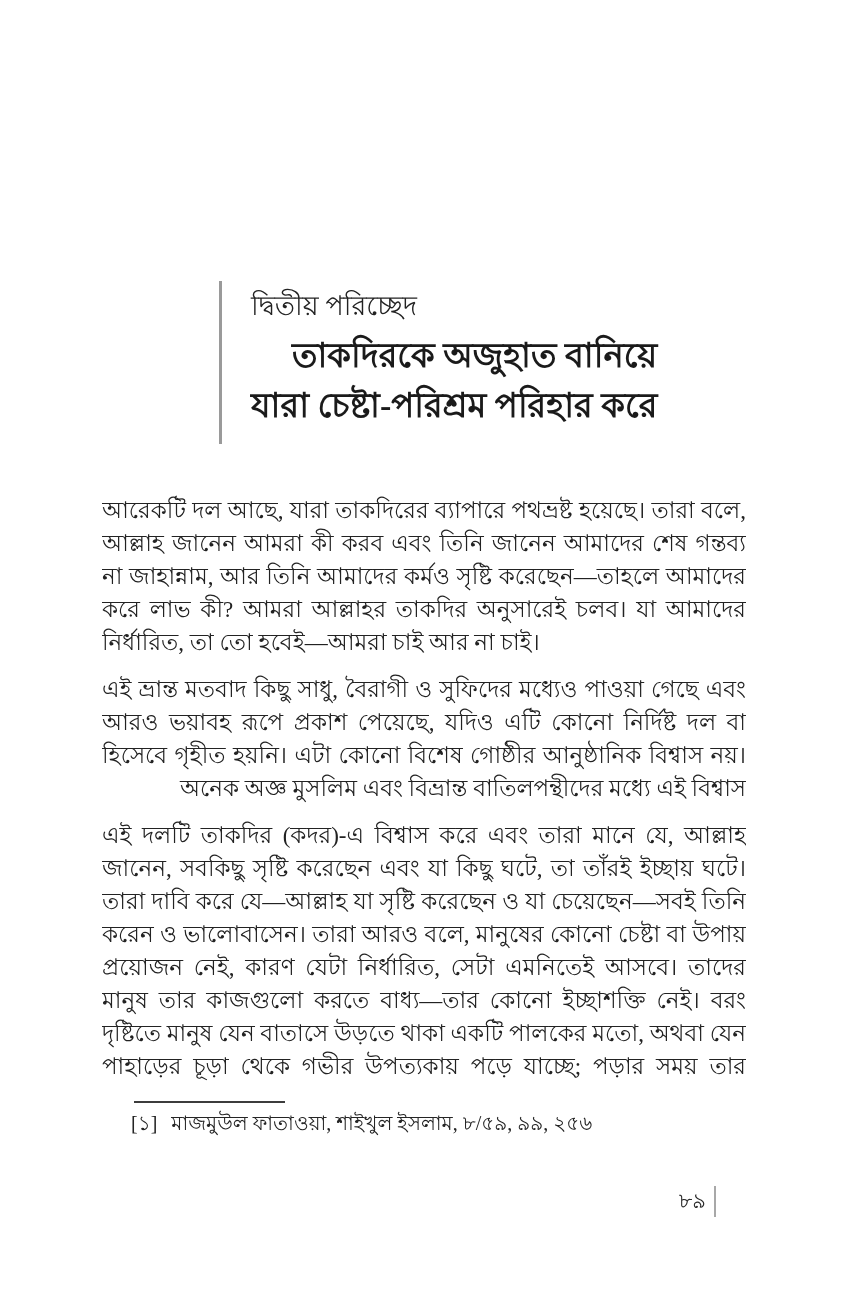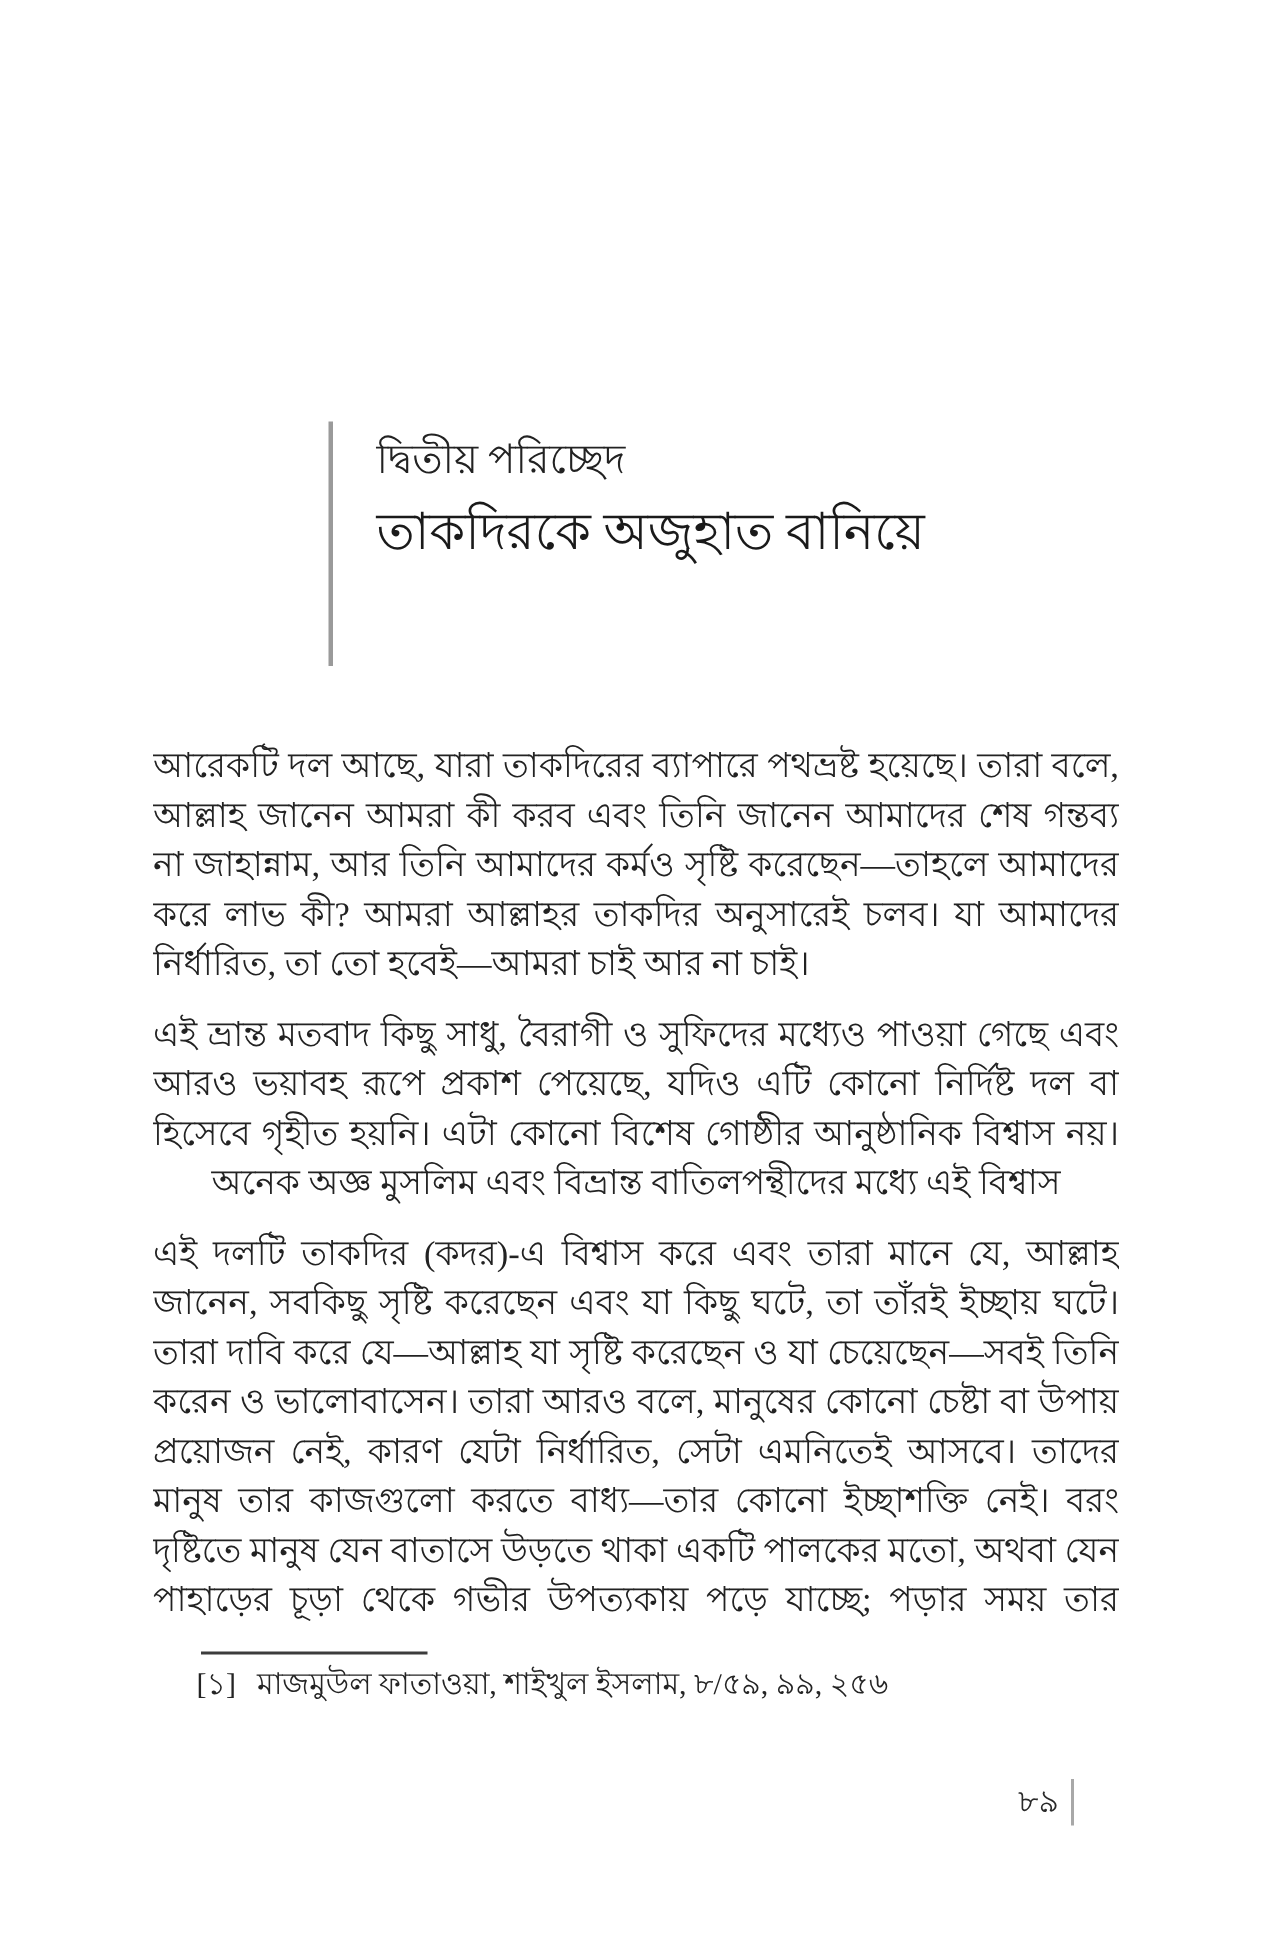--- a/index.html
+++ b/index.html
@@ -35,21 +35,21 @@
     font-weight: 400;
     color: #222222;
     white-space: nowrap;
   }
   .chapter-title {
     position: absolute;
     left: 251px;
     top: 331px;
     font-size: 34px;
     line-height: 50px;
-    font-weight: 400;
+    font-weight: 700;
     color: #1a1a1a;
     white-space: nowrap;
     text-align: right;
   }
   .chapter-title .title-line { display: block; }
 
   
   .body-text {
     position: absolute;
     left: 102px;
@@ -62,21 +62,21 @@
   .paragraph:last-child { margin-bottom: 0; }
   .line {
     height: 33px;
     line-height: 33px;
     overflow: hidden;
     text-align: justify;
     text-align-last: justify;
     white-space: normal;
   }
   .line.last {
-    text-align: center;
+    text-align: right;
     text-align-last: left;
   }
 
   
   .footnote-rule {
     position: absolute;
     left: 134px;
     top: 1101px;
     width: 151px;
     height: 2px;
@@ -120,20 +120,21 @@
 <body>
 
 <div class="page">
 
   <div class="chapter-rule"></div>
 
   <div class="chapter-label">দ্বিতীয় পরিচ্ছেদ</div>
 
   <div class="chapter-title">
     <span class="title-line">তাকদিরকে অজুহাত বানিয়ে</span>
+    <span class="title-line">যারা চেষ্টা-পরিশ্রম পরিহার করে</span>
   </div>
 
   <div class="body-text">
     <div class="paragraph">
         <div class="line">আরেকটি দল আছে, যারা তাকদিরের ব্যাপারে পথভ্রষ্ট হয়েছে। তারা বলে, যদি</div>
         <div class="line">আল্লাহ জানেন আমরা কী করব এবং তিনি জানেন আমাদের শেষ গন্তব্য জান্নাত</div>
         <div class="line">না জাহান্নাম, আর তিনি আমাদের কর্মও সৃষ্টি করেছেন—তাহলে আমাদের চেষ্টা</div>
         <div class="line">করে লাভ কী? আমরা আল্লাহর তাকদির অনুসারেই চলব। যা আমাদের জন্য</div>
         <div class="line last">নির্ধারিত, তা তো হবেই—আমরা চাই আর না চাই।</div>
       </div>

